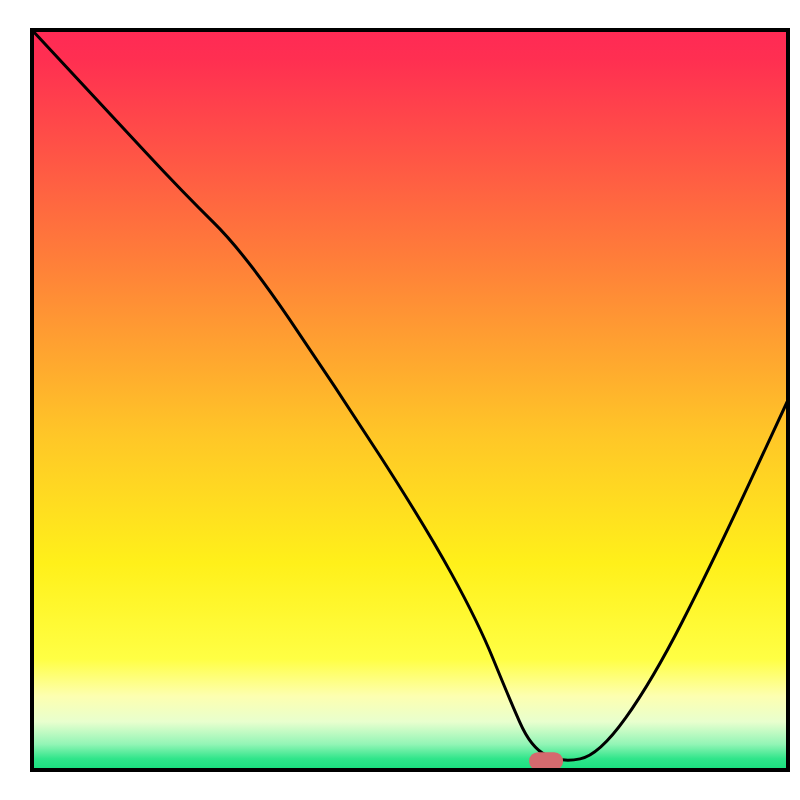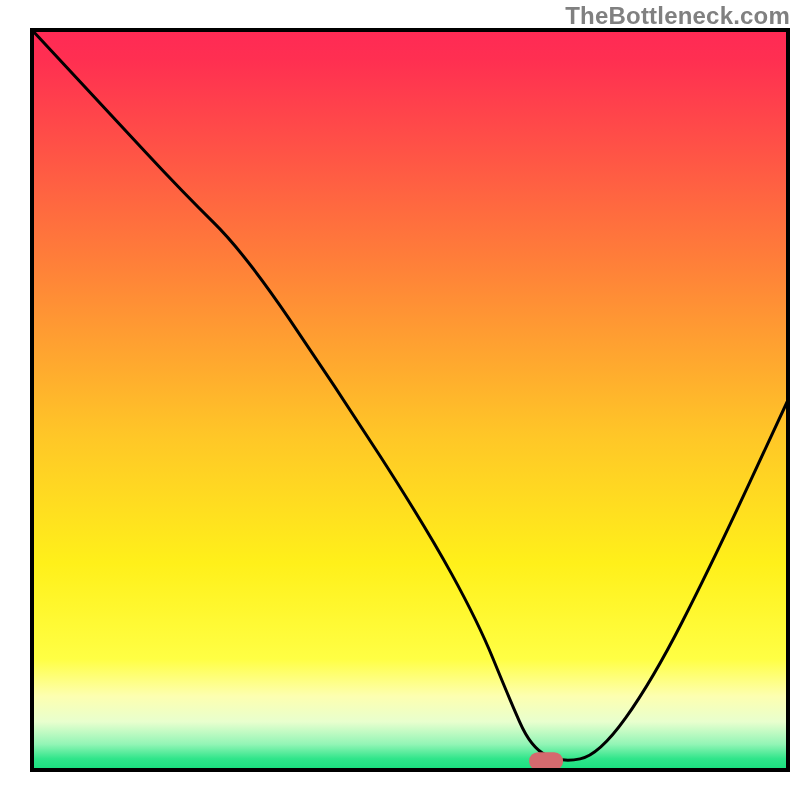--- a/index.html
+++ b/index.html
@@ -29,21 +29,20 @@
   svg.plot {
     position: absolute;
     left: 0;
     top: 0;
   }
 </style>
 </head>
 <body>
 
 <div class="chart-wrap">
-  <div class="watermark">TheBottleneck.com</div>
 
   <svg class="plot" width="800" height="800" viewBox="0 0 800 800">
     <defs>
       <linearGradient id="bg-grad" x1="0" y1="0" x2="0" y2="1">
           <stop offset="0%" stop-color="#ff2a55"></stop>
           <stop offset="4%" stop-color="#ff2f51"></stop>
           <stop offset="30%" stop-color="#ff7b3a"></stop>
           <stop offset="55.00000000000001%" stop-color="#ffc727"></stop>
           <stop offset="72%" stop-color="#fff01a"></stop>
           <stop offset="85%" stop-color="#ffff44"></stop>

